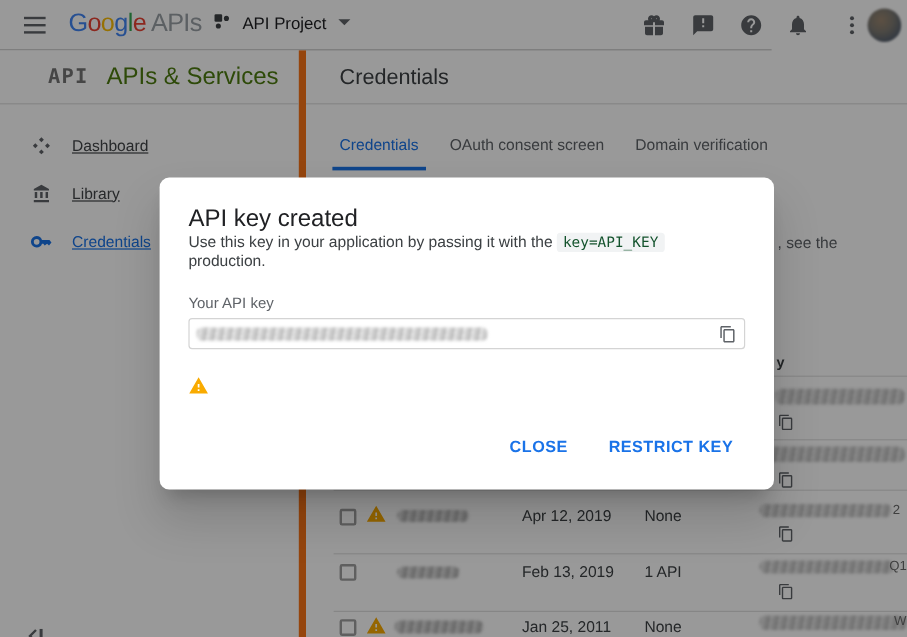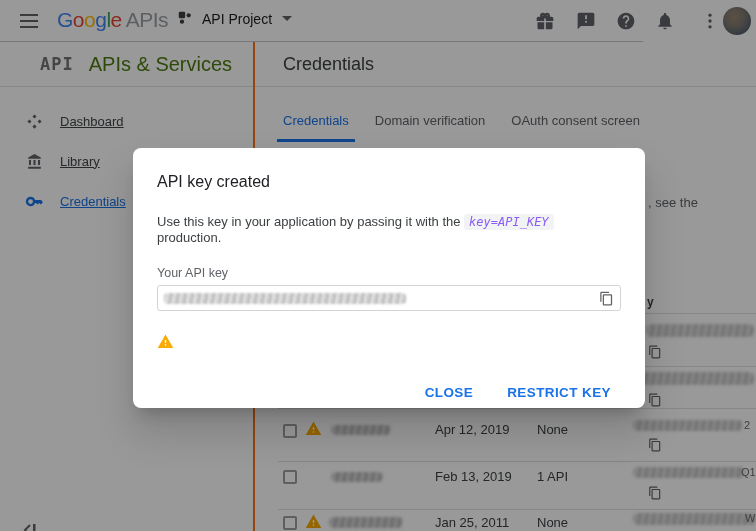--- a/index.html
+++ b/index.html
@@ -20,21 +20,21 @@
   .proj-label { margin-left:8px; font-size:14px; color:#202124; }
   .caret { width:0; height:0; border-left:5px solid transparent; border-right:5px solid transparent;
            border-top:5px solid #5f6368; margin-left:10px; }
   .tb-ico { position:absolute; top:11px; width:20px; height:20px; color:#5f6368; cursor:pointer; }
   .tb-ico svg { width:20px; height:20px; fill:currentColor; }
   .avatar { position:absolute; left:723px; top:7px; width:28px; height:28px; border-radius:50%;
             background:radial-gradient(circle at 40% 35%, #9b8670 0%, #7e7a72 40%, #5c6470 70%, #434c58 100%);
             filter:blur(0.7px); cursor:pointer; }
   
   .sidebar { position:absolute; top:42px; left:0; width:255px; height:489px; background:#fff;
-             border-right:2px solid #f97316; z-index:1; }
+             border-right:6px solid #f97316; z-index:1; }
   .sb-head { height:45px; border-bottom:1px solid #dfdfdf; display:flex; align-items:center; }
   .sb-logo { font-family:"DejaVu Sans Mono","Liberation Mono",monospace; font-weight:bold;
              font-size:17px; letter-spacing:1px; color:#757575; margin-left:40px; }
   .sb-title { font-size:20px; color:#4d7c0f; margin-left:15px; }
   .sb-nav { margin-top:14px; }
   .sb-item { height:40px; display:flex; align-items:center; cursor:pointer; color:#424548; }
   .sb-item svg { width:19px; height:19px; fill:#5f6368; margin-left:25px; }
   .sb-item.active svg { fill:currentColor; }
   .sb-item .lbl { font-size:13px; margin-left:16px;text-decoration:underline; }
   .sb-collapse { position:absolute; left:22px; top:482px; color:#5f6368; }
@@ -59,24 +59,24 @@
          background:#fff; cursor:pointer; }
   .warn-ico { position:absolute; width:17px; height:17px; }
   .warn-ico svg { width:17px; height:17px; fill:currentColor; }
   .copy-ico { position:absolute; width:14px; height:14px; color:#5f6368; cursor:pointer; }
   .copy-ico svg { width:14px; height:14px; fill:currentColor; }
   
   .scrim { position:absolute; inset:0; background:rgba(0,0,0,0.4); z-index:50; }
   .modal { position:absolute; left:133px; top:148px; width:512px; height:260px; background:#fff;
            border-radius:8px; z-index:100; padding:22px 24px 8px 24px;
            box-shadow:0 11px 15px -7px rgba(0,0,0,.2), 0 24px 38px 3px rgba(0,0,0,.14); }
-  .m-title { font-size:16px; color:#202124; line-height:24px; margin-bottom:20px; }
+  .m-title { font-size:20px; color:#202124; line-height:24px; }
   .m-body { font-size:13px; color:#3c4043; line-height:16px; }
-  .chip { font-family:"DejaVu Sans Mono","Liberation Mono",monospace; font-size:12px; color:#8b5cf6;
-          background:#f1f3f4; border-radius:3px; padding:1px 5px;font-style:italic; }
+  .chip { font-family:"DejaVu Sans Mono","Liberation Mono",monospace; font-size:12px; color:#14532d;
+          background:#f1f3f4; border-radius:3px; padding:1px 5px; }
   .m-label { font-size:12.5px; color:#5f6368; margin-top:20px; margin-bottom:5px; }
   .m-field { position:relative; height:26px; border:1px solid #d4d4d4; border-radius:3px;
              display:flex; align-items:center; }
   .m-field .blob { position:static; width:242px; height:11px; margin-left:6px; border-radius:4px;
                    filter:blur(1.3px); }
   .m-field .copy-ico { position:absolute; right:6px; top:5px; width:15px; height:15px; }
   .m-field .copy-ico svg { width:15px; height:15px; }
   .m-warnrow { display:flex; align-items:flex-start; margin-top:22px; }
   .m-warnrow .warn-ico { position:static; }
   .m-warntext { font-size:13px; color:#202124; margin-left:12px; line-height:17px; }
@@ -171,22 +171,22 @@
         </svg>
     </div>
   </div>
 
   <div class="main">
     <div class="main-head">
       <span class="page-title">Credentials</span>
     </div>
     <div class="tabs">
       <span class="tab active" style="color: rgb(26, 115, 232);">Credentials</span>
+      <span class="tab">OAuth consent screen</span>
       <span class="tab">Domain verification</span>
-      <span class="tab">OAuth consent screen</span>
     </div>
 
     <div class="content">
 
       <span class="frag" style="left:393px; top:53px;">, see the</span>
 
       <span class="col-head" style="left:392px; top:153px;">y</span>
 
       <div class="hline" style="top:171px"></div>
       <div class="hline" style="top:224px"></div>

